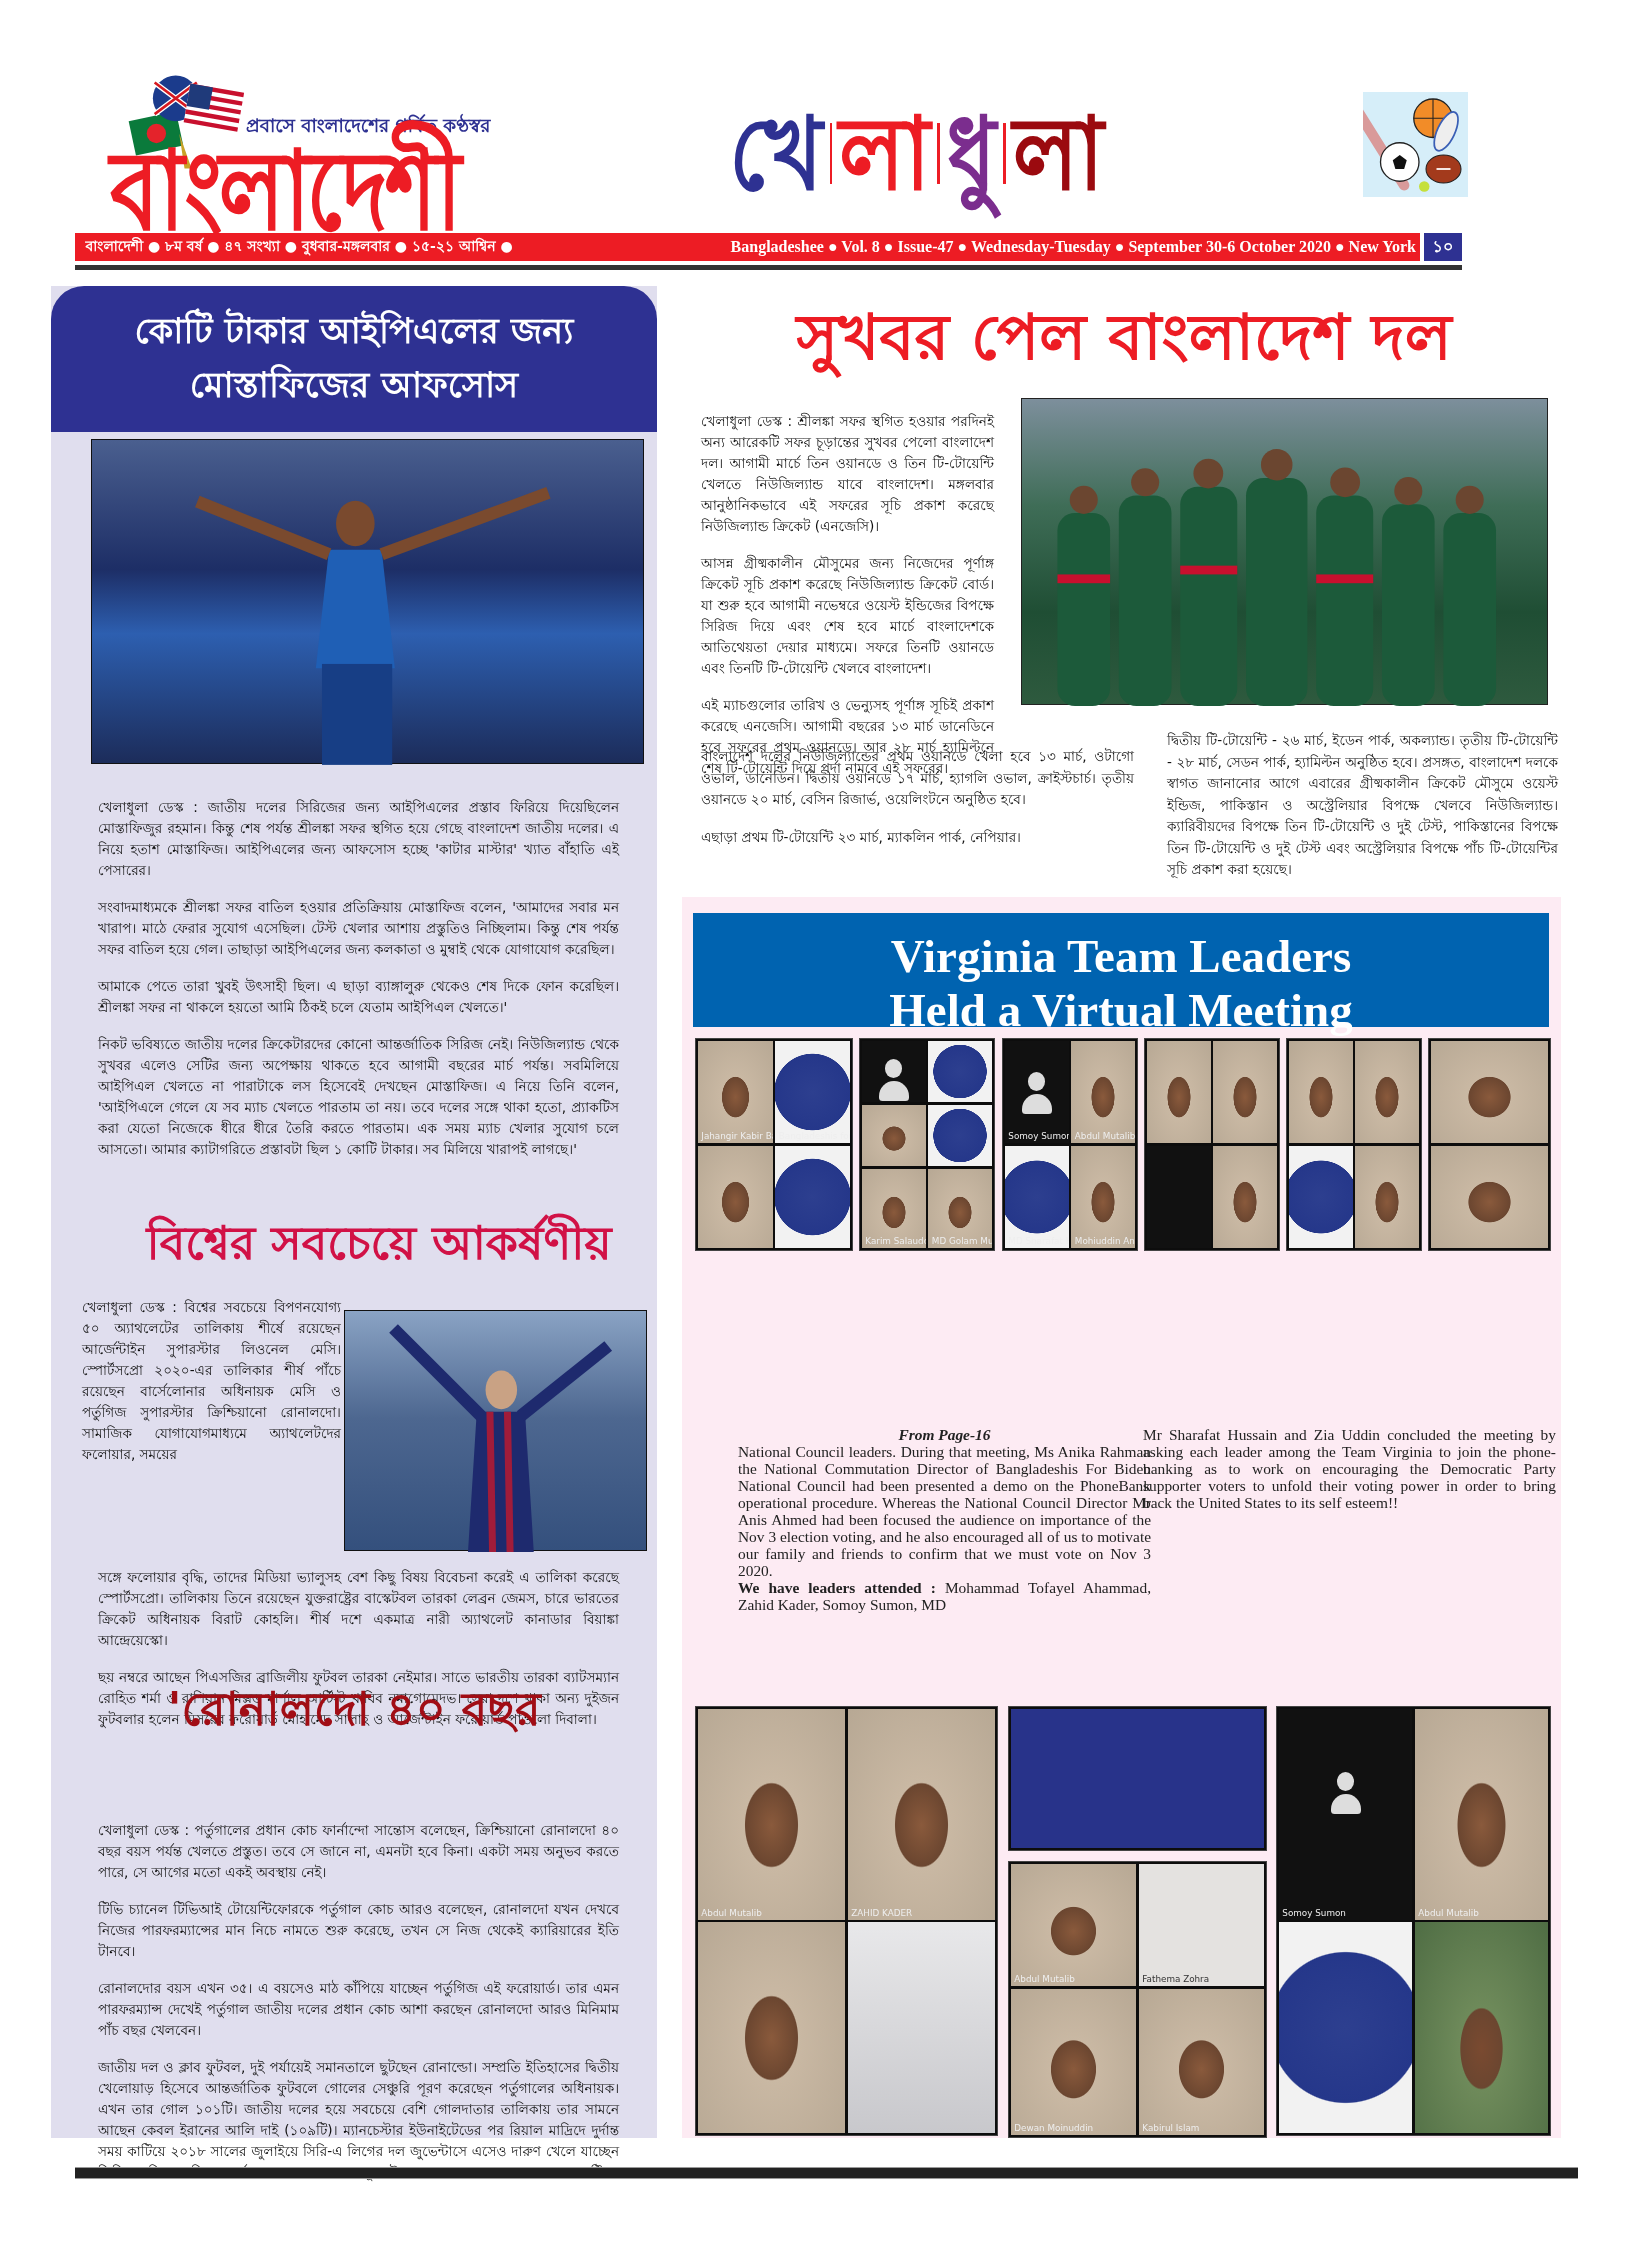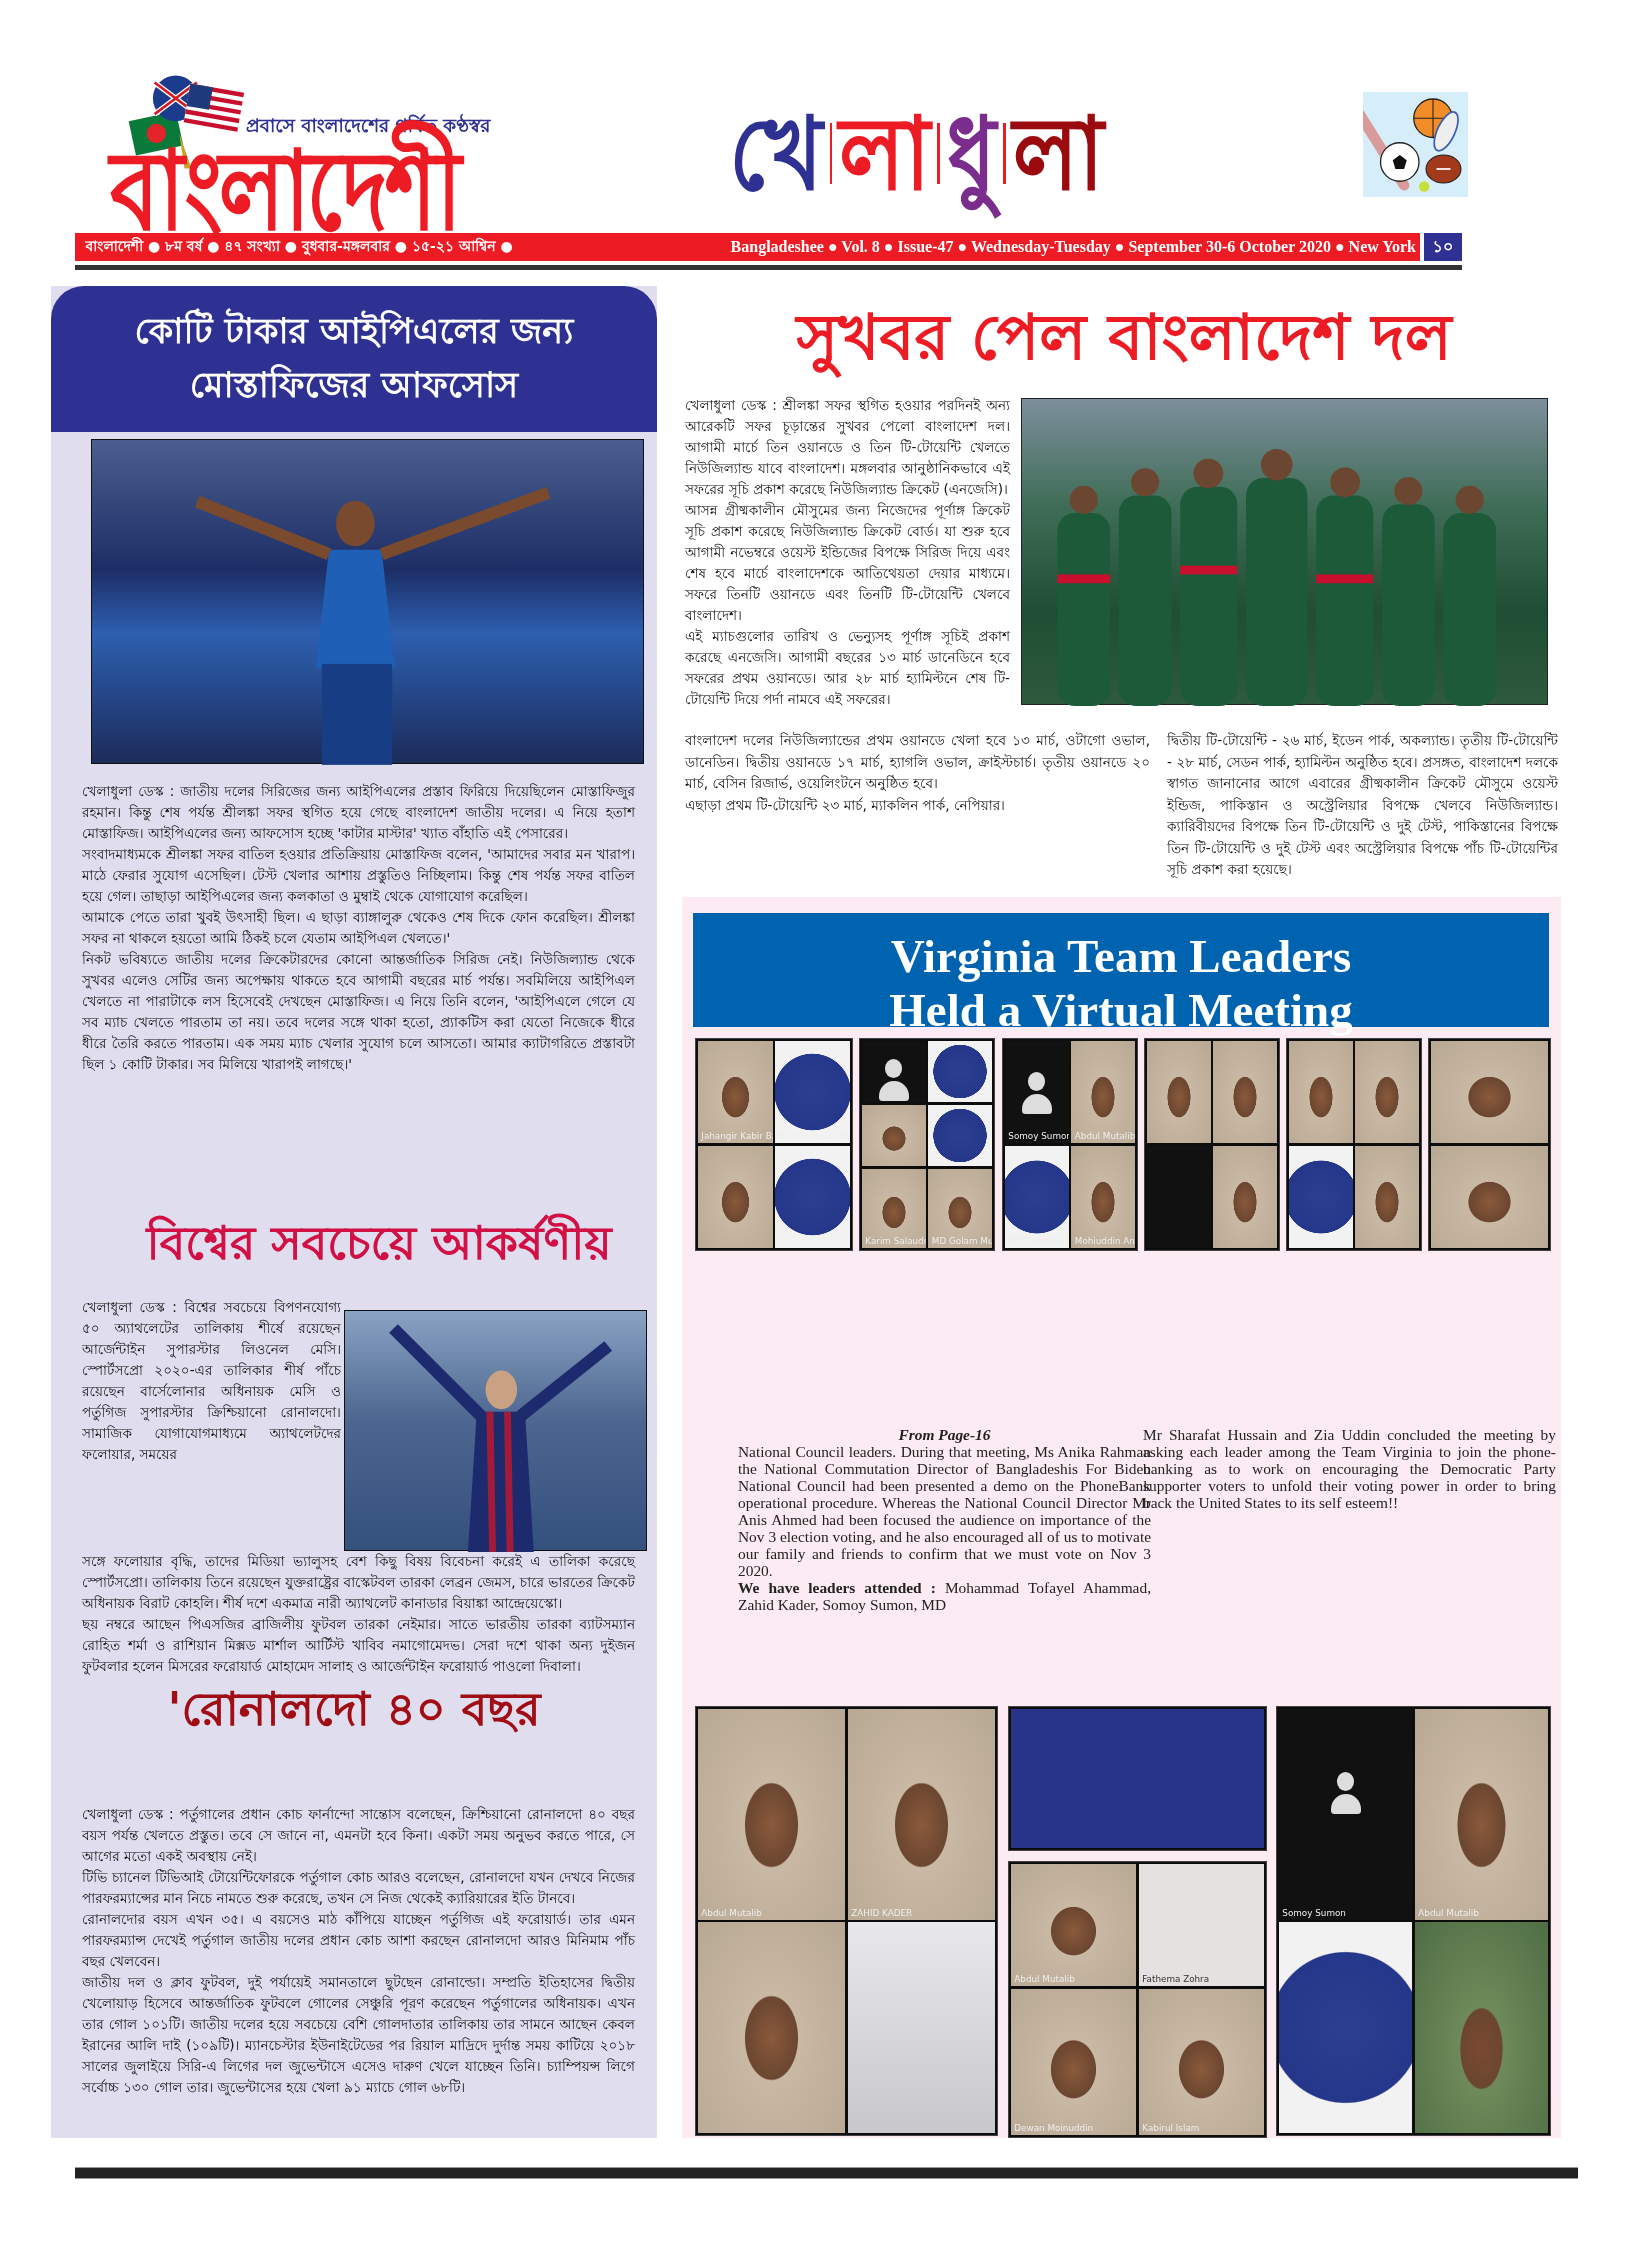--- a/index.html
+++ b/index.html
@@ -18,21 +18,21 @@
 .barL{left:75px;width:439px;padding-left:10.5px}
 .barFill{left:514px;width:364px}
 .barR{left:878px;width:542px;justify-content:flex-end;padding-right:4px;font-family:"Liberation Serif",serif;font-size:16px}
 .pageno{left:1424px;top:233px;width:38px;height:28px;background:#2e3192;color:#fff;font-size:16px;font-weight:bold;display:flex;align-items:center;justify-content:center}
 .rule{left:75px;width:1387px;top:265px;height:5.3px;background:#333}
 
 .leftcol{left:51px;top:286px;width:606px;height:1852px;background:#e0deee}
 .bluehead{left:51px;top:286px;width:606px;height:146px;background:#2e3192;border-radius:33px 33px 0 0;color:#fff;text-align:center;font-size:35px;font-weight:bold;line-height:54px;padding-top:17.6px}
 .photo{background:linear-gradient(160deg,#6f8bb8,#2a3f7c 55%,#9aa6c5);border:1.8px solid #111}
 .txt{font-size:13.6px;line-height:21px;text-align:justify;color:#111}
-.txt p{margin:0}
+.txt p{margin:16px}
 .hed-red{color:#d11146;font-weight:bold;text-align:center;font-size:46px;line-height:56px}
 .hed-dark{color:#a10d15;font-weight:bold;text-align:center;font-size:46px;line-height:56px}
 
 .sukh{left:685px;top:294px;width:878px;text-align:center;color:#ed1c24;font-size:63px;font-weight:bold;line-height:88px;white-space:nowrap}
 .teamphoto{left:1021px;top:398px;width:527px;height:307px;background:linear-gradient(180deg,#7d8f9c 0%,#3f6d57 35%,#1f4e34 70%,#2e5a3e 100%);border:1.8px solid #222}
 
 .vbox{left:682px;top:897px;width:879px;height:1241px;background:#fdebf3}
 .vhead{left:693px;top:913px;width:856px;height:114px;background:#0063b0;color:#fff;text-align:center;font-family:"Liberation Serif",serif;font-weight:bold;font-size:47px;line-height:54px;padding-top:16px}
 .zgrid{background:#0d0d0d;border:1.8px solid #444;display:grid;gap:2.6px;padding:1.8px}
 .zt{position:relative;background:#222;overflow:hidden}

